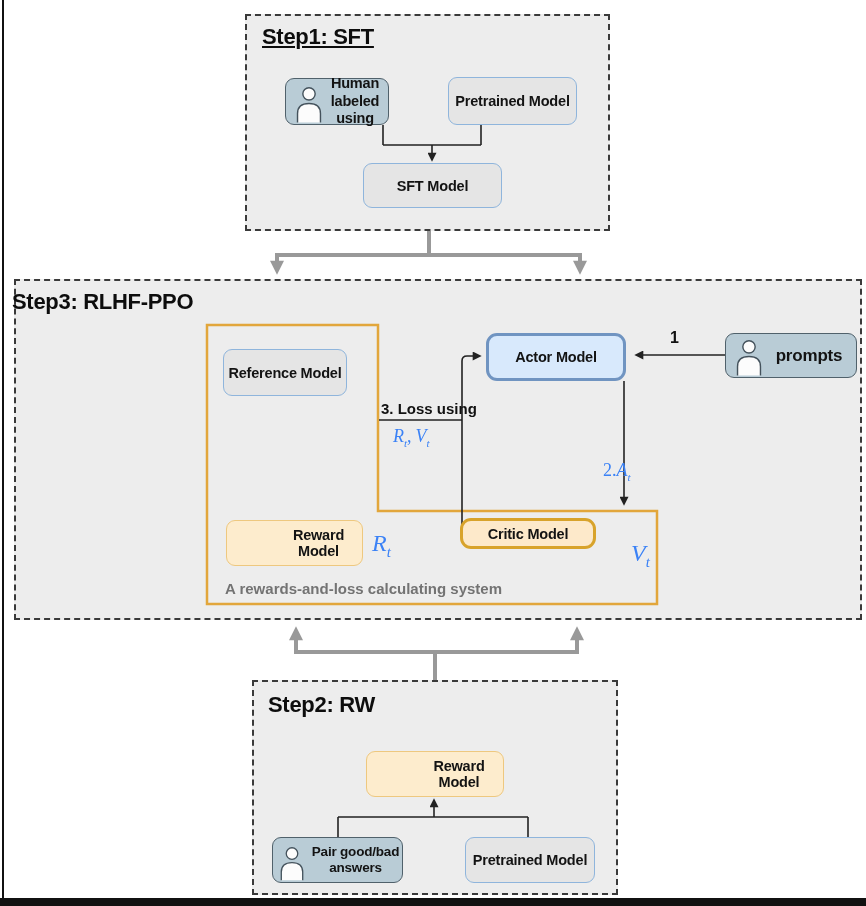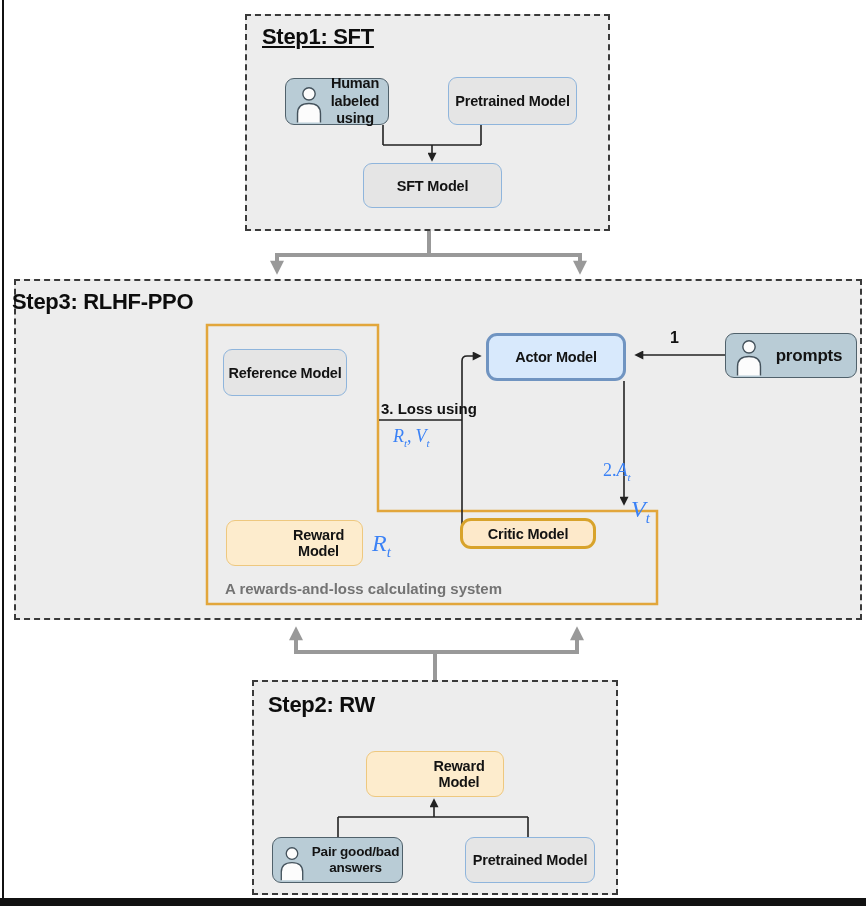--- a/index.html
+++ b/index.html
@@ -145,21 +145,21 @@
   <div class="annot bold-sm" style="left:381px; top:400px;">3. Loss using</div>
 
   <div class="annot math" style="left:393px; top:426px;">
     <span class="v">R</span><sub>t</sub><span class="sep">,</span><span class="v">V</span><sub>t</sub>
   </div>
 
   <div class="annot math big" style="left:372px; top:530px;">
     <span class="v">R</span><sub>t</sub>
   </div>
 
-  <div class="annot math big" style="left:631px; top:496px;text-align:right;">
+  <div class="annot math big" style="left:631px; top:540px;text-align:right;">
     <span class="v">V</span><sub>t</sub>
   </div>
 
   <div class="annot caption" style="left:225px; top:580px;">A rewards-and-loss calculating system</div>
 
   <div class="panel" style="left:252px; top:680px; width:366px; height:215px;"></div>
   <div class="panel-title" style="left:268px; top:692px;">Step2: RW</div>
 
   <div class="node orange" style="left:366px; top:751px; width:138px; height:46px;">
     <span>Reward Model</span>

